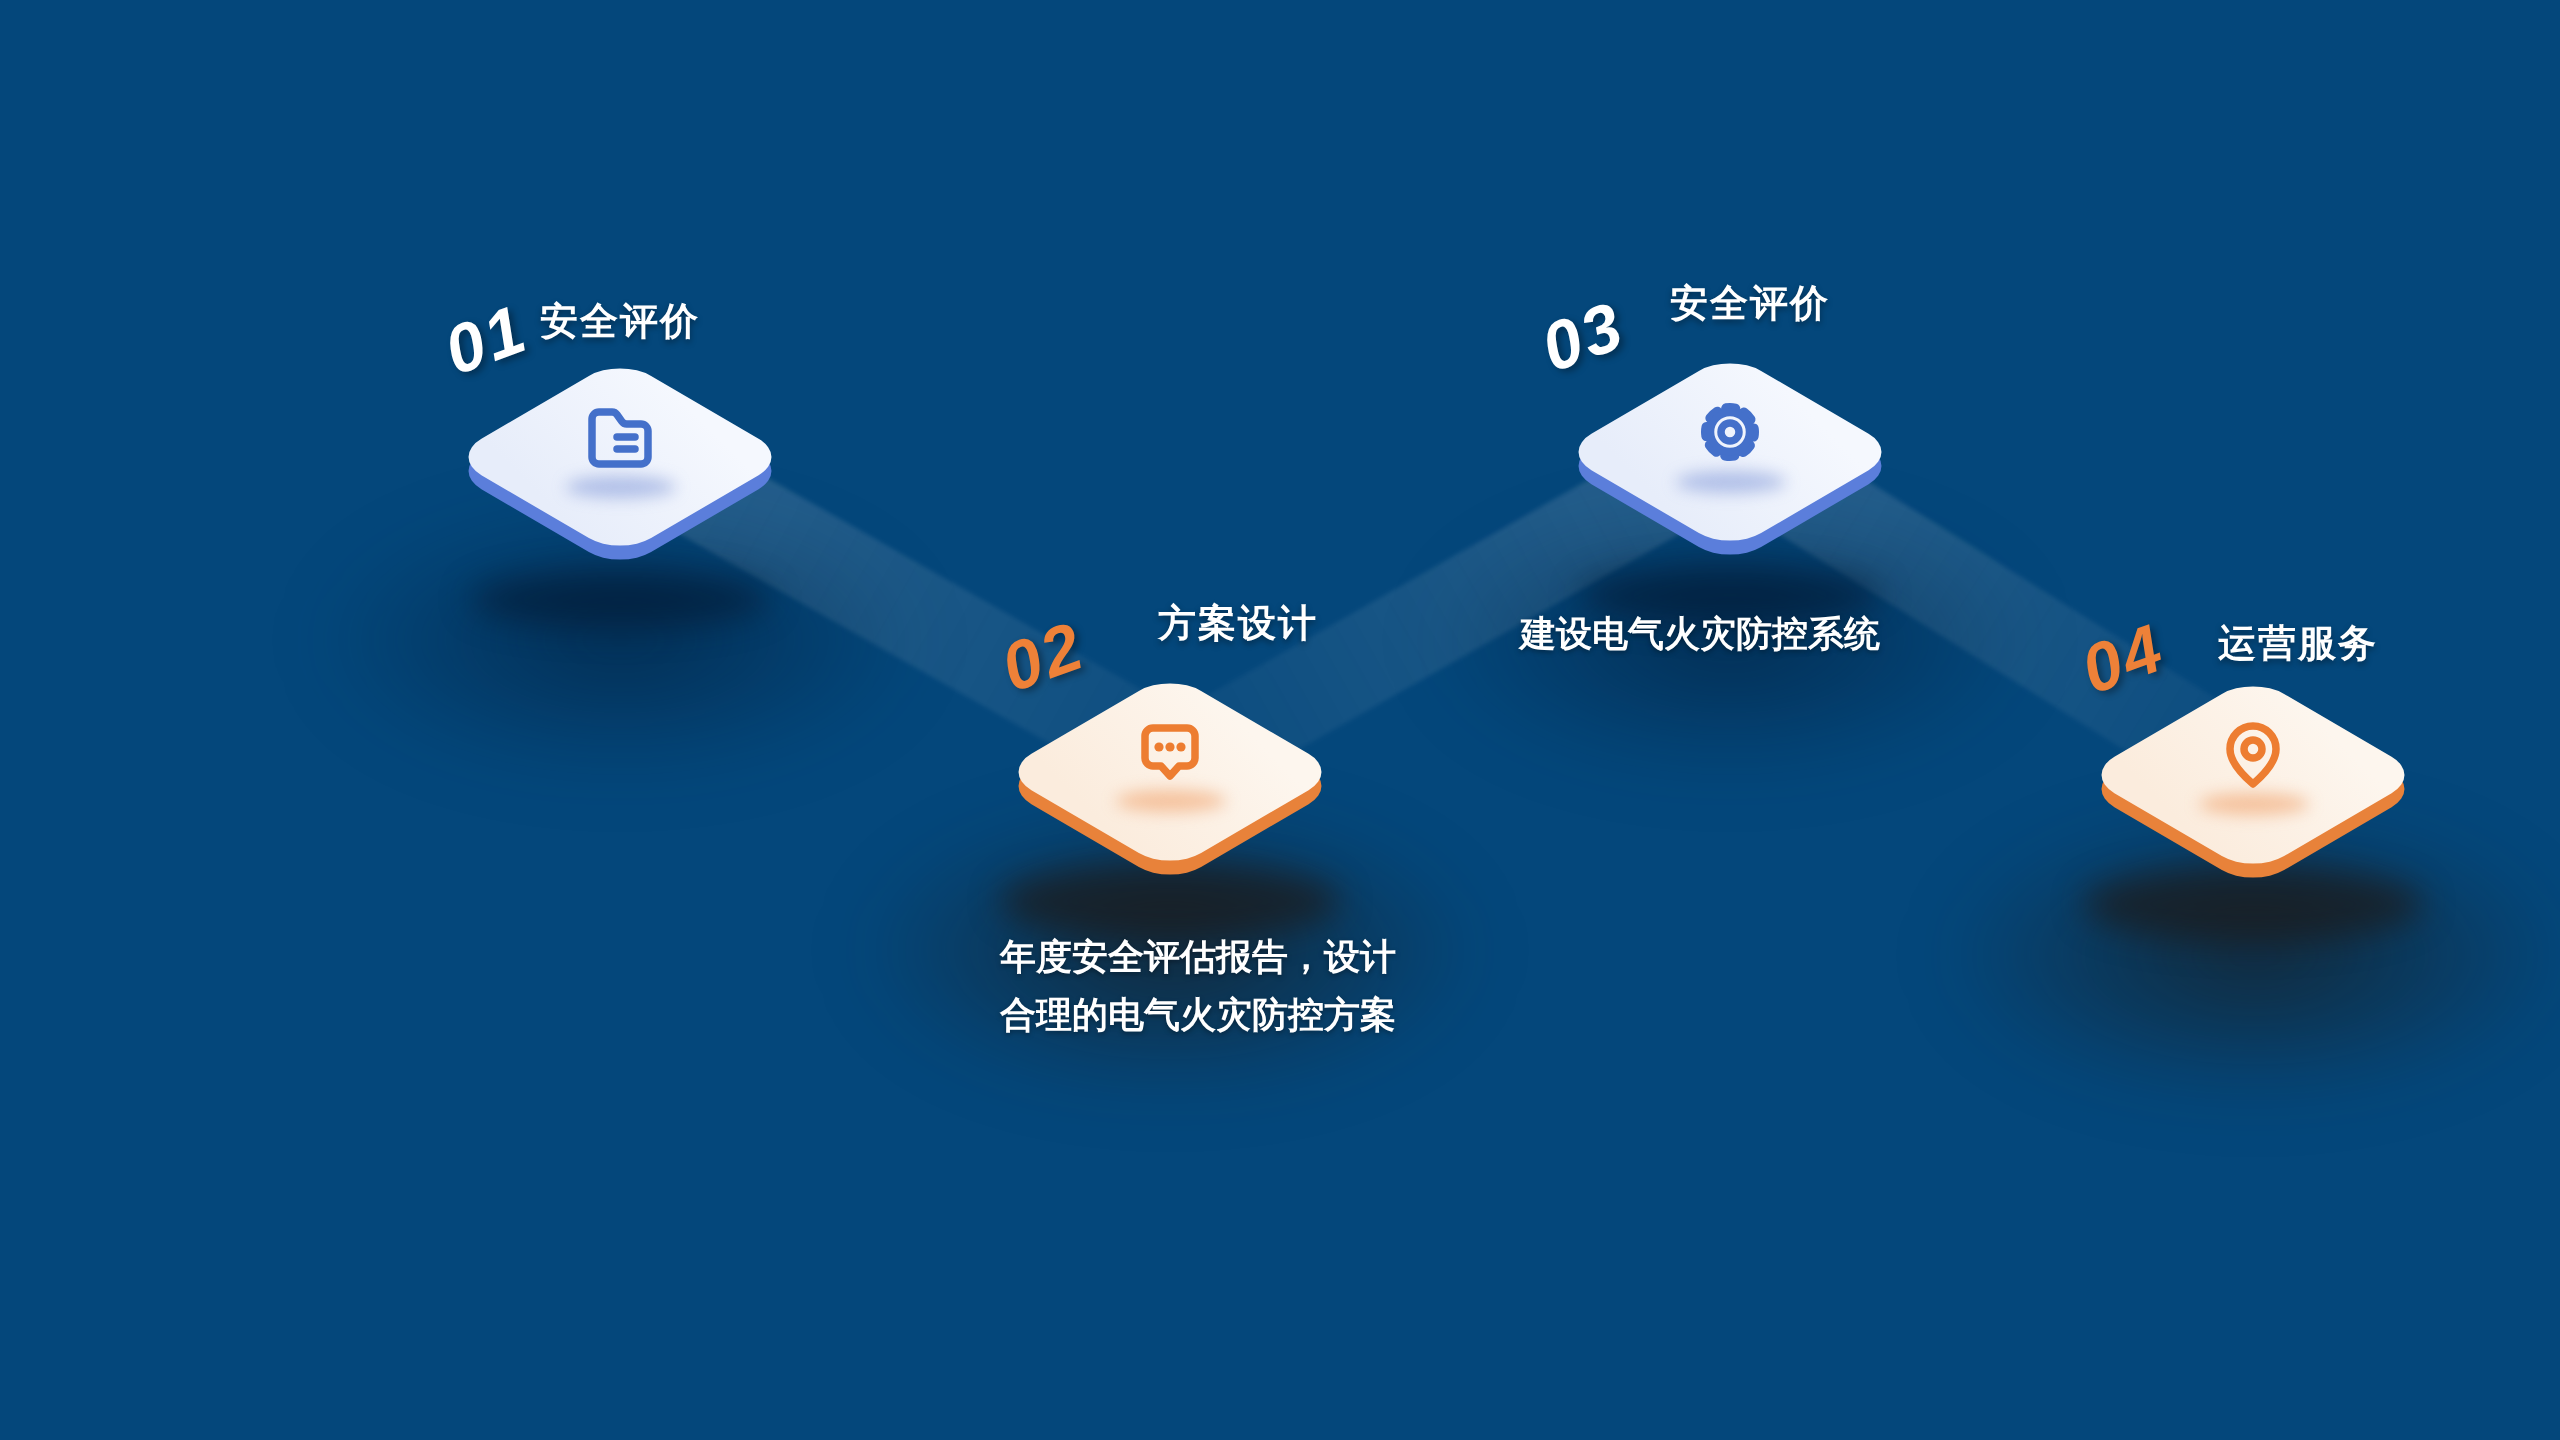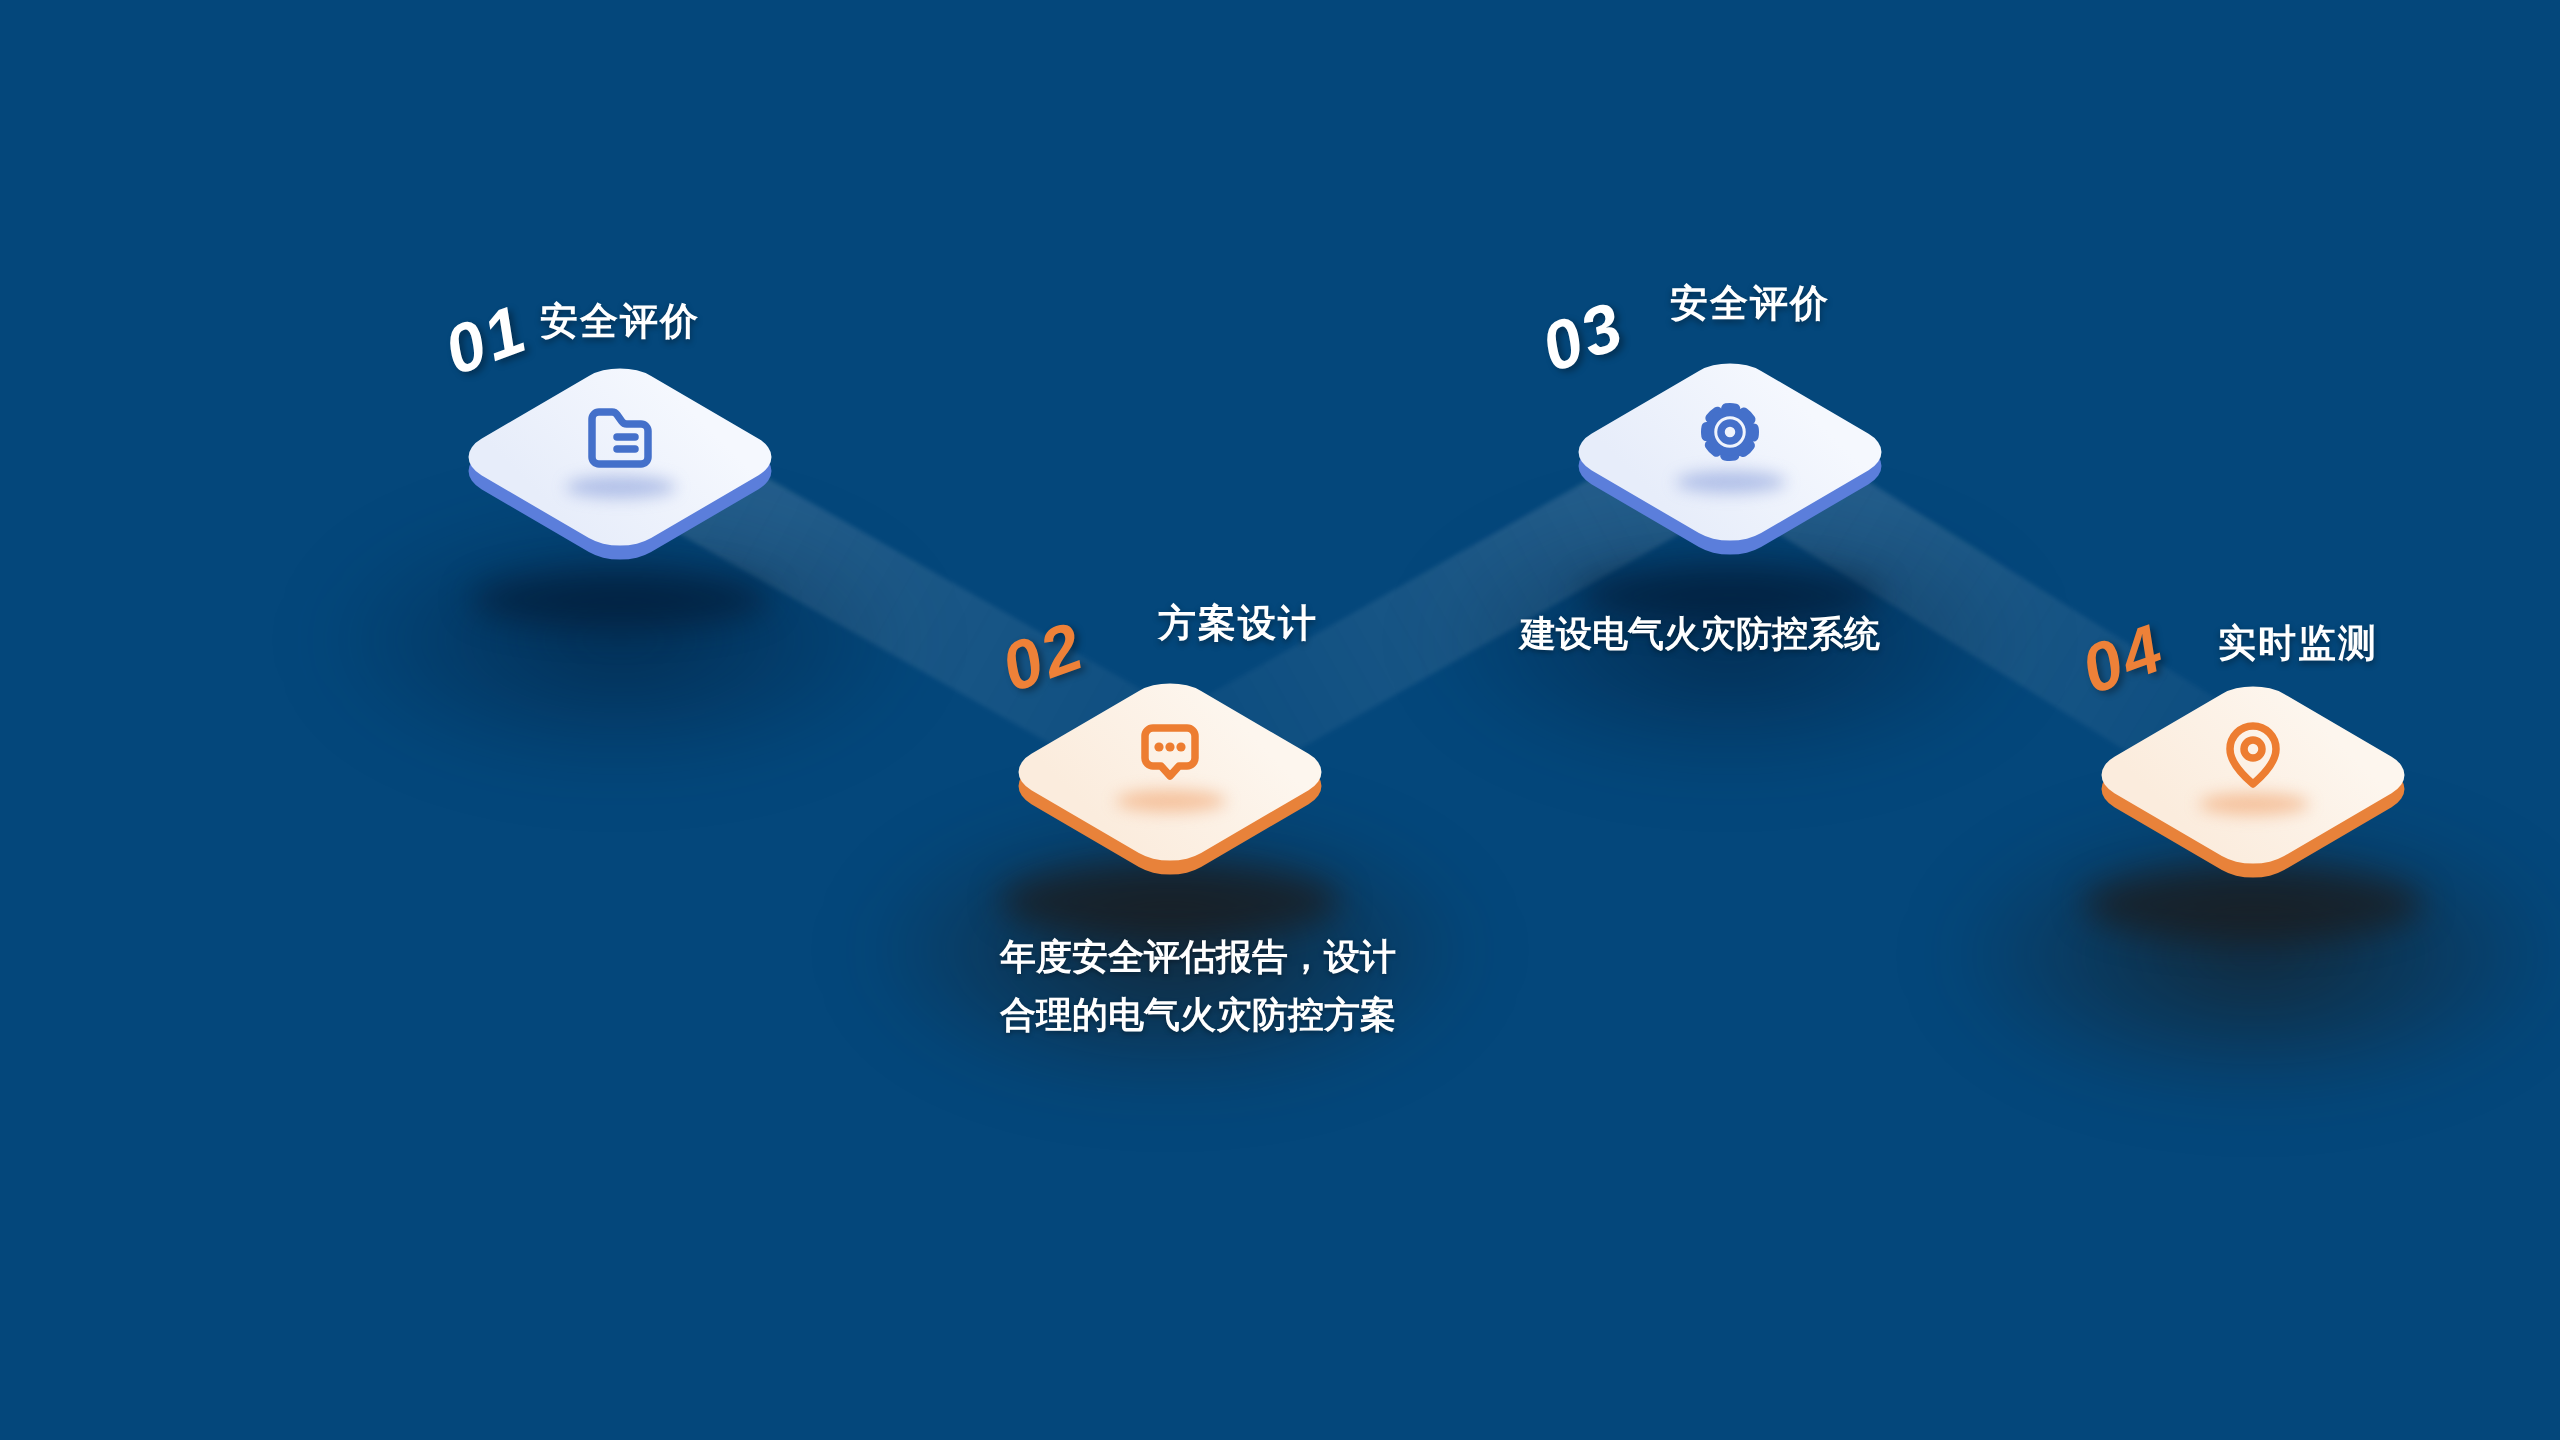--- a/index.html
+++ b/index.html
@@ -151,18 +151,18 @@
   </div>
 
   <div class="num n1">01</div>
   <div class="num num-orange n2">02</div>
   <div class="num n3">03</div>
   <div class="num num-orange n4">04</div>
 
   <div class="title t1">安全评价</div>
   <div class="title t2">方案设计</div>
   <div class="title t3">安全评价</div>
-  <div class="title t4">实时监测</div>
+  <div class="title t4">运营服务</div>
 
   <div class="desc desc-2">年度安全评估报告，设计合理的电气火灾防控方案</div>
   <div class="desc desc-3">建设电气火灾防控系统</div>
 
 </div>
 
 </body></html>

